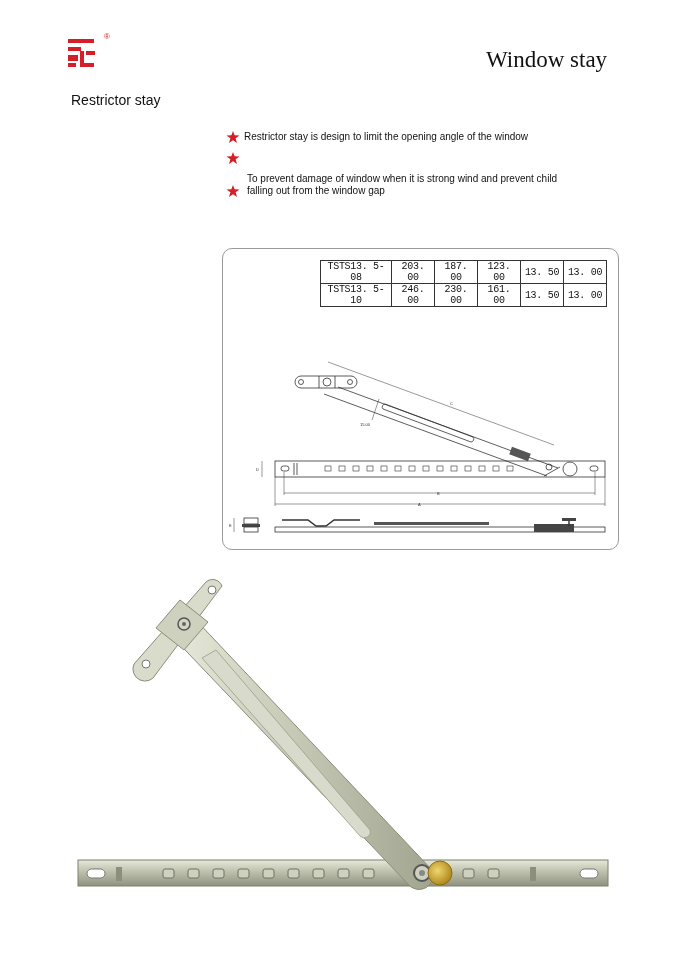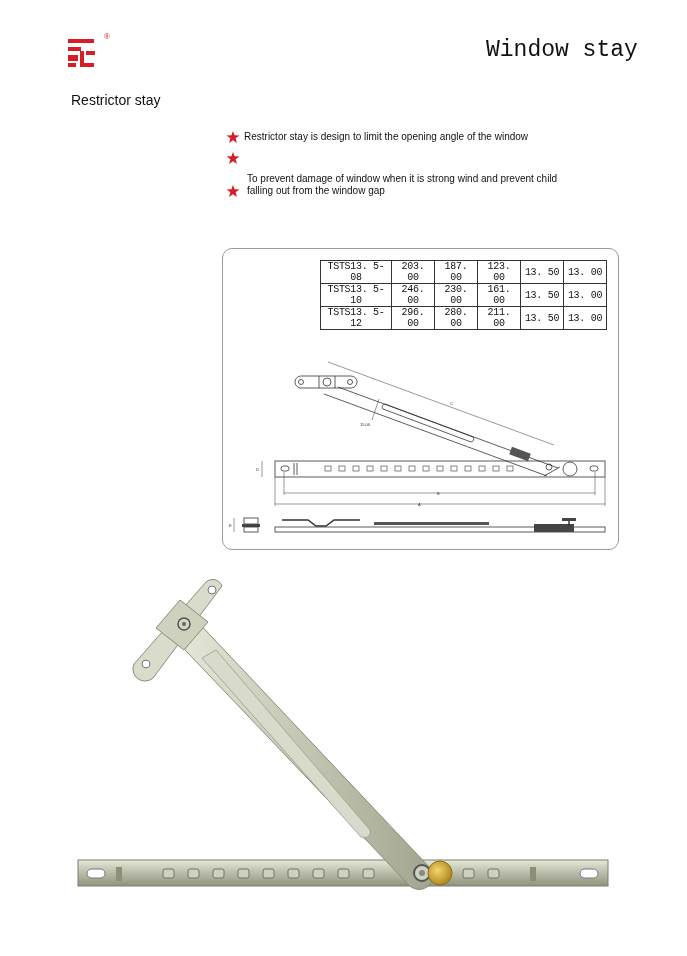--- a/index.html
+++ b/index.html
@@ -3,21 +3,21 @@
   <meta charset="utf-8">
   <style>
     html, body { margin: 0; padding: 0; background: #ffffff; }
     body { width: 687px; height: 956px; position: relative; overflow: hidden; font-family: "Liberation Sans", sans-serif; color: #111; }
 
     .logo { position: absolute; left: 66px; top: 36px; height: 34px; display: flex; align-items: center; }
     .logo-mark { width: 32px; height: 30px; position: relative; }
     .logo-text { font-family: "DejaVu Sans", sans-serif; font-size: 21px; letter-spacing: 2px; color: #6e6e6e; margin-left: 9px; font-weight: bold; }
     .logo-reg { position: absolute; left: 38px; top: -4px; font-size: 8px; color: #d51e25; }
 
-    .doc-title { position: absolute; left: 486px; top: 37px; font-size: 23px; color: #111; font-family: Liberation Mono, monospace; }
+    .doc-title { position: absolute; left: 486px; top: 47px; font-size: 23px; color: #111; font-family: Liberation Serif, serif; }
     .subtitle { position: absolute; left: 71px; top: 92px; font-size: 14px; color: #111; }
 
     .features { position: absolute; left: 226px; top: 131px; width: 360px; }
     .feature { display: flex; align-items: flex-end; margin-bottom: 9px; font-size: 10px; line-height: 12px; color: #111; }
     .feature .star { width: 14px; height: 12px; flex: 0 0 14px; margin-right: 4px; }
     .feature:nth-child(3) .text { padding-left: 3px; }
 
     .diagram-frame { position: absolute; left: 222px; top: 248px; width: 395px; height: 300px; border: 1.5px solid #9a9a9a; border-radius: 10px; background: #fff; }
 
     table.spec { position: absolute; left: 320px; top: 260px; border-collapse: collapse; font-family: "Liberation Sans", sans-serif; }
@@ -78,28 +78,20 @@
     <td class="n">187. 00</td>
     <td class="n">123. 00</td>
     <td class="n">13. 50</td>
     <td class="n">13. 00</td>
   </tr>
   <tr>
     <td class="model">TSTS13. 5-10</td>
     <td class="n">246. 00</td>
     <td class="n">230. 00</td>
     <td class="n">161. 00</td>
-    <td class="n">13. 50</td>
-    <td class="n">13. 00</td>
-  </tr>
-  <tr>
-    <td class="model">TSTS13. 5-12</td>
-    <td class="n">296. 00</td>
-    <td class="n">280. 00</td>
-    <td class="n">211. 00</td>
     <td class="n">13. 50</td>
     <td class="n">13. 00</td>
   </tr>
 </tbody>
   </table>
 
 <svg class="drawing" viewBox="0 0 397 190" fill="none" stroke="#333" stroke-width="0.8">
 
   <g>
     <path d="M79 16 h50 a6 6 0 0 1 0 12 h-50 a6 6 0 0 1 0 -12 z" fill="#fff"></path>

